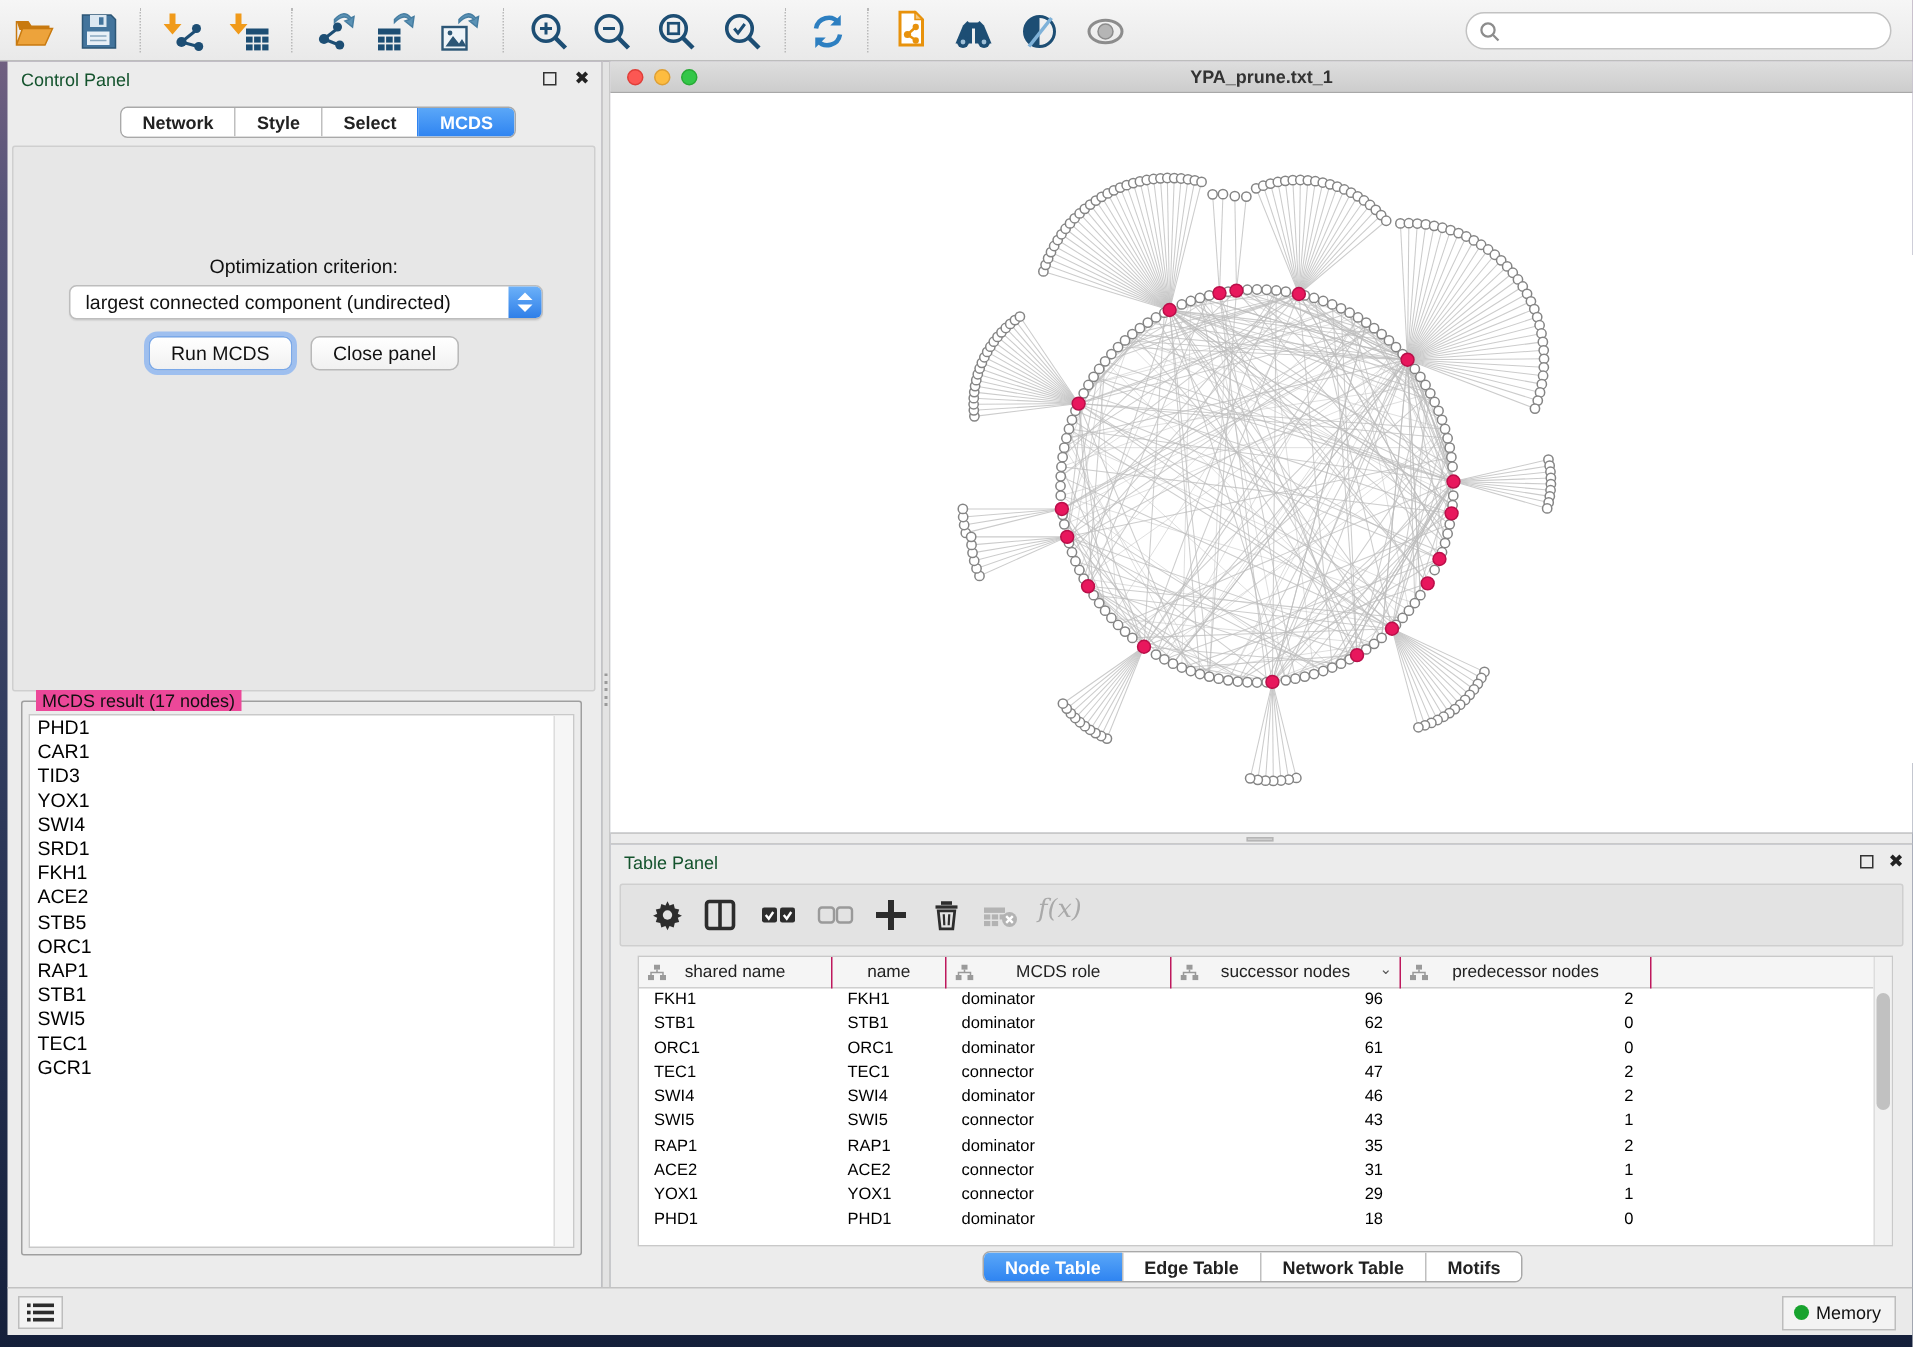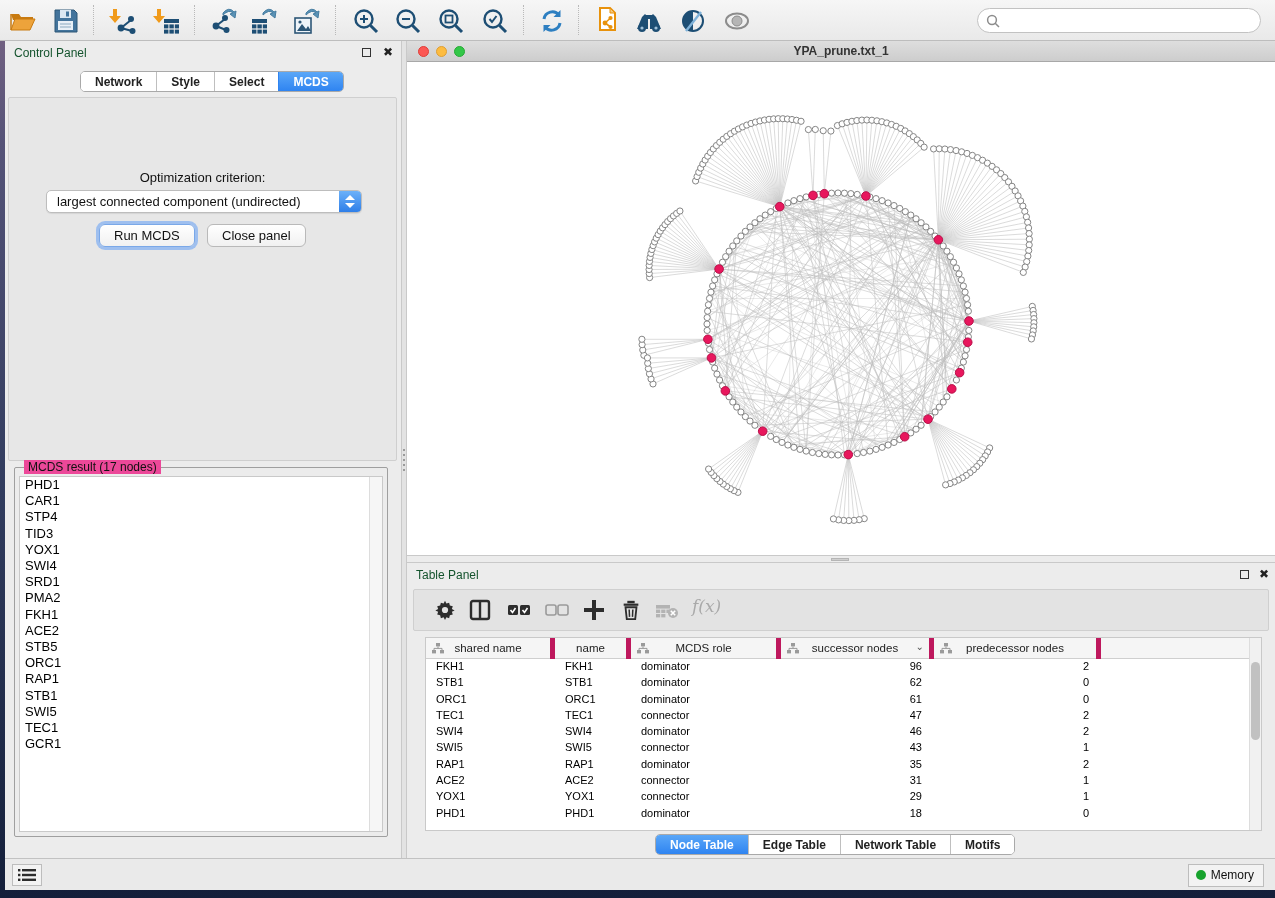--- a/index.html
+++ b/index.html
@@ -89,21 +89,21 @@
     background:#e3e3e3; border:1px solid #cfcfcf; border-radius:2px; }
   .tpico { position:absolute; top:8px; cursor:pointer; }
   .tpico.dis { cursor:default; }
   #fx-label { position:absolute; left:278px; top:6px; font-family:"DejaVu Serif",serif; font-style:italic;
     font-size:17px; color:#a9a9a9; }
 
   #grid { position:absolute; left:18px; top:74px; width:837px; height:194px; background:#fff;
     border:1px solid #c9c9c9; }
   #grid-head { position:absolute; left:0; top:0; right:12px; height:21px; background:#f5f5f5;
     border-bottom:1px solid #cfcfcf; }
-  .gh-cell { position:absolute; top:0; height:21px; border-right:5px solid #be185d; }
+  .gh-cell { position:absolute; top:0; height:21px; border-right:1px solid #be185d; }
   .gh-label { position:absolute; width:100%; text-align:center; top:4px; font-size:11.5px; color:#222; }
   .gh-org { position:absolute; left:6px; top:5px; }
   .gh-sort { position:absolute; right:5px; top:3px; font-size:10px; color:#555; }
   #grid-rows { position:absolute; left:0; top:21px; right:12px; bottom:0; overflow:hidden; }
   .grow { position:relative; height:16.3px; cursor:default; }
   .gcell { position:absolute; top:1px; font-size:11px; color:#000; white-space:nowrap; }
   .gcell.num { text-align:right; }
   #grid-scroll { position:absolute; right:0; top:0; width:12px; bottom:0; background:#f1f1f1; border-left:1px solid #ddd; }
   #grid-thumb { position:absolute; left:1px; top:24px; width:9px; height:78px; background:#c1c1c1; border-radius:5px; cursor:pointer; }
 
@@ -294,26 +294,24 @@
     <div id="opt-label">Optimization criterion:</div>
     <div id="btn-run" class="mac-btn focus">Run MCDS</div>
     <div id="btn-closep" class="mac-btn">Close panel</div>
   </div>
   <div id="result-group">
     <span id="result-title">MCDS result (17 nodes)</span>
     <div id="result-list">
       <div id="result-items">
           <div class="result-item">PHD1</div>
           <div class="result-item">CAR1</div>
-          <div class="result-item">STP4</div>
           <div class="result-item">TID3</div>
           <div class="result-item">YOX1</div>
           <div class="result-item">SWI4</div>
           <div class="result-item">SRD1</div>
-          <div class="result-item">PMA2</div>
           <div class="result-item">FKH1</div>
           <div class="result-item">ACE2</div>
           <div class="result-item">STB5</div>
           <div class="result-item">ORC1</div>
           <div class="result-item">RAP1</div>
           <div class="result-item">STB1</div>
           <div class="result-item">SWI5</div>
           <div class="result-item">TEC1</div>
           <div class="result-item">GCR1</div>
         </div>

